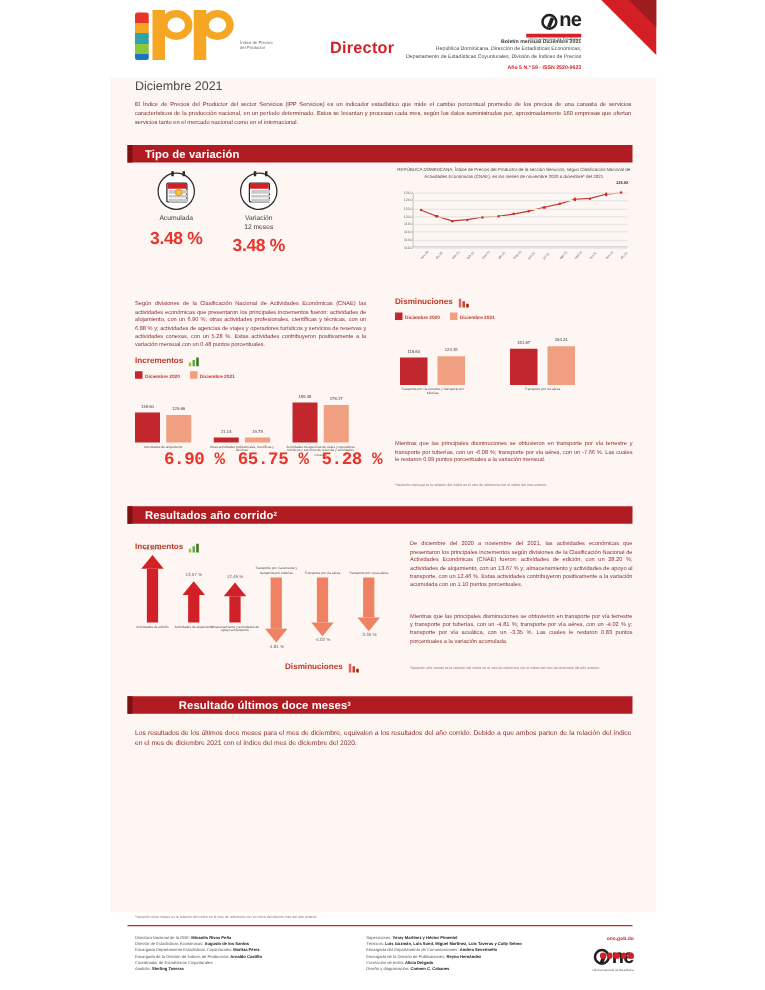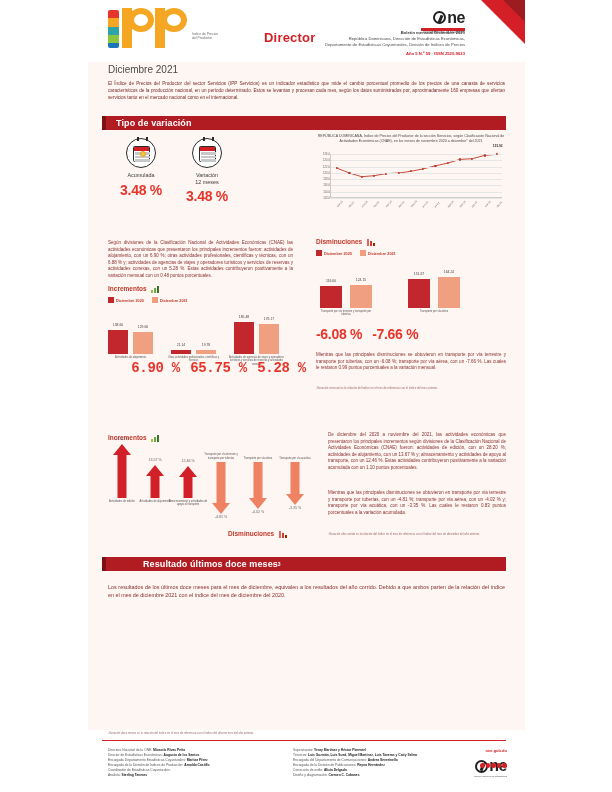--- a/index.html
+++ b/index.html
@@ -368,29 +368,29 @@
           <div class="bar" style="width: 22px; height: 28.6488px; background: rgb(193, 39, 45);">
             <div class="bar-val">151.67</div>
           </div>
           <div class="bar" style="width: 22px; height: 31.0231px; background: rgb(240, 160, 128);">
             <div class="bar-val">164.24</div>
           </div>
           <div class="grp-lbl">Transporte por vía aérea</div>
         </div>
       </div>
 
-  <div style="position:absolute;left:228px;top:326px;width:190px;display:flex;gap:10px;">
-    <div class="bigpct">-6.08 %</div>
-    <div class="bigpct">-7.66 %</div>
-  </div>
 
   <div class="sect-body" style="left:228px; top:352px; width:190px;">Mientras que las principales disminuciones se obtuvieron en transporte por vía terrestre y transporte por tuberías, con un -6.08 %; transporte por vía aérea, con un -7.66 %. Las cuales le restaron 0.99 puntos porcentuales a la variación mensual.</div>
 
   <div class="footnote" style="left:228px; top:386px; width:190px;">¹Variación mensual es la relación del índice en el mes de referencia con el índice del mes anterior.</div>
 
+  <div class="redbar" style="top:405px;">
+    <span>Resultados año corrido</span>
+        <sup>2</sup>
+  </div>
 
   <div class="hdg-inc" style="left:20px; top:434px;">
     <span>Incrementos</span>
     <span class="chart-ico">
       <i style="height:3px;background:#9bc53d;"></i><i style="height:5px;background:#6aa84f;"></i><i style="height:7px;background:#38761d;"></i>
     </span>
   </div>
 
   <div id="upArrows" style="position:absolute;left:20px;top:450px;width:100px;height:62px;">
         <div class="arrow-up" style="left: 0px; bottom: 14px; width: 28px; height: 54px;">

